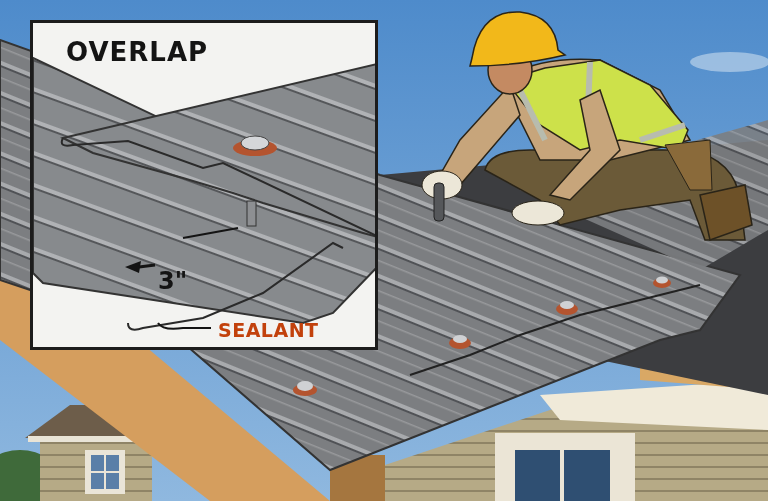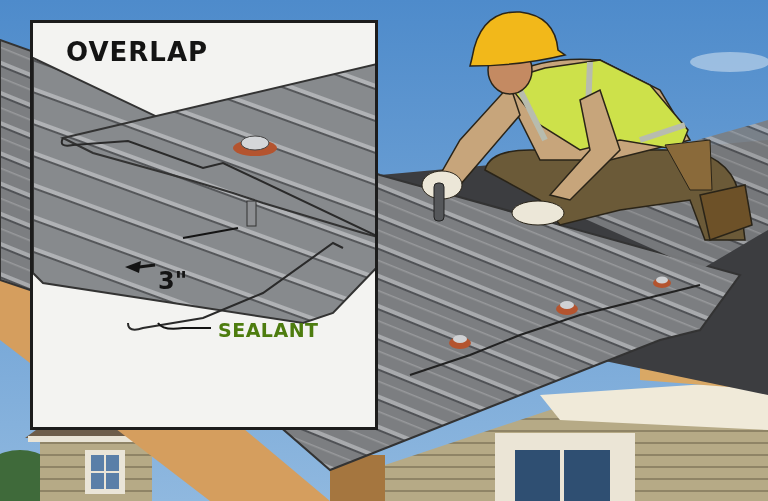--- a/index.html
+++ b/index.html
@@ -1,31 +1,31 @@
 <!DOCTYPE html>
 <html><head>
 <meta charset="utf-8">
 <style>
   html, body { margin: 0; padding: 0; }
   body { width: 768px; height: 501px; overflow: hidden; position: relative; font-family: "Liberation Sans", sans-serif; }
   .scene { position: absolute; inset: 0; width: 768px; height: 501px; }
   .inset {
-    position: absolute; left: 30px; top: 20px; width: 348px; height: 410px;
+    position: absolute; left: 30px; top: 20px; width: 348px; height: 330px;
     background: #f3f3f1; border: 3px solid #1c1c1c; box-sizing: border-box; overflow: hidden;
   }
   .inset-title {
     position: absolute; left: 33px; top: 14px; font-weight: 900; font-size: 26px;
     letter-spacing: 1px; color: #141414; font-family: "DejaVu Sans", sans-serif;
   }
   .measure {
     position: absolute; left: 125px; top: 244px; font-weight: 900; font-size: 24px; color: #141414;
     font-family: "DejaVu Sans", sans-serif;
   }
   .sealant {
-    position: absolute; left: 185px; top: 296px; font-weight: 900; font-size: 19px; color: #4d7c0f;
+    position: absolute; left: 185px; top: 296px; font-weight: 900; font-size: 19px; color: #c2410c;
     letter-spacing: 0.5px; font-family: "DejaVu Sans", sans-serif;
   }
 </style>
 </head>
 <body>
 
 <svg class="scene" viewBox="0 0 768 501" xmlns="http://www.w3.org/2000/svg">
   <defs>
     <linearGradient id="sky" x1="0" y1="0" x2="0" y2="1">
       <stop offset="0" stop-color="#4e8bcb"></stop>

